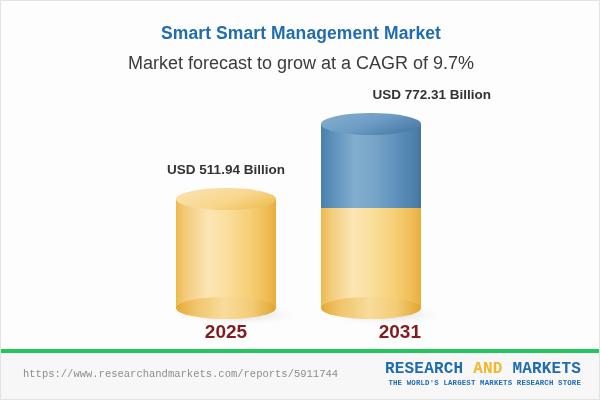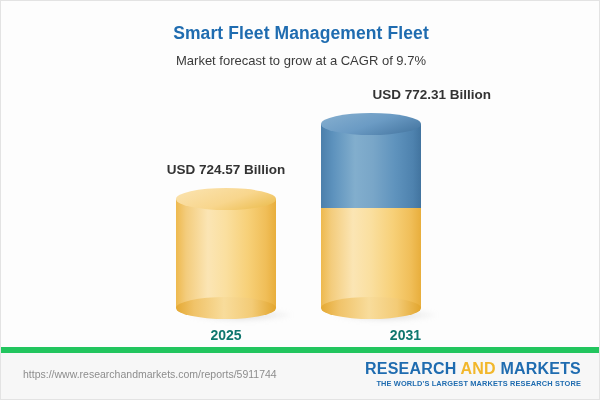--- a/index.html
+++ b/index.html
@@ -39,21 +39,21 @@
     font-weight: bold;
     color: #1f6cb0;
     letter-spacing: 0.1px;
   }
   .chart-subtitle {
     position: absolute;
     left: 0;
     top: 52px;
     width: 600px;
     text-align: center;
-    font-size: 13px;
+    font-size: 18px;
     font-weight: normal;
     color: #3b3b3b;
   }
 
   
   .plot {
     position: absolute;
     left: 0;
     top: 0;
     width: 600px;
@@ -150,34 +150,35 @@
     text-align: center;
     font-size: 13.5px;
     font-weight: bold;
     color: #333333;
     white-space: nowrap;
   }
   .cat-label {
     position: absolute;
     width: 100px;
     text-align: center;
-    font-size: 14px;
-    font-weight: bold;
-    color: #0f766e;
+    font-size: 19px;
+    font-weight: bold;
+    color: #7f1d1d;
   }
 
   
   .footer {
     position: absolute;
     left: 0;
     bottom: 0;
     width: 598px;
     height: 46px;
     background: #f7f7f7;
-    border-top: 6px solid #22c55e;
+    border-top: 4px solid #22c55e;
+    font-family: Liberation Mono, monospace;
   }
   .footer-url {
     position: absolute;
     left: 22px;
     top: 15px;
     font-size: 10.5px;
     color: #8d8d8d;
   }
   .logo {
     position: absolute;
@@ -203,27 +204,27 @@
     white-space: nowrap;
   }
 </style>
 </head>
 <body>
 
 <div class="frame">
 
   <div class="chart-area">
 
-    <div class="chart-title">Smart Fleet Management Fleet</div>
+    <div class="chart-title">Smart Smart Management Market</div>
     <div class="chart-subtitle">Market forecast to grow at a CAGR of 9.7%</div>
 
     <div class="plot">
 
       <div class="bar-group g0">
-        <div class="value-label" style="left:-70px; bottom:131px;">USD 724.57 Billion</div>
+        <div class="value-label" style="left:-70px; bottom:131px;">USD 511.94 Billion</div>
 
         <div class="cyl" style="height:109px;">
           <div class="shadow"></div>
           <div class="seg yellow" style="bottom:0; height:109px;">
             <div class="seg-body"></div>
             <div class="foot-mask">
               <div class="foot yellow" style="bottom:0;"></div>
             </div>
             <div class="cap yellow"></div>
           </div>

